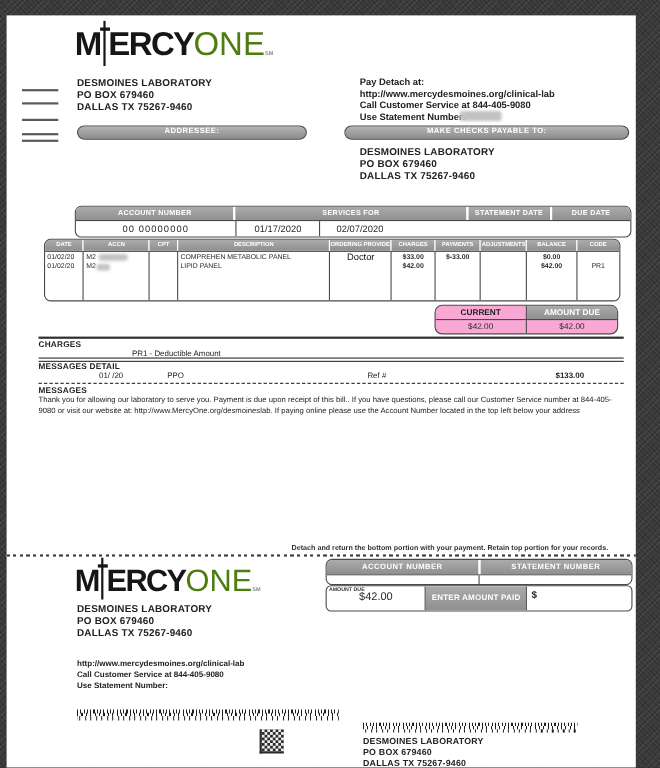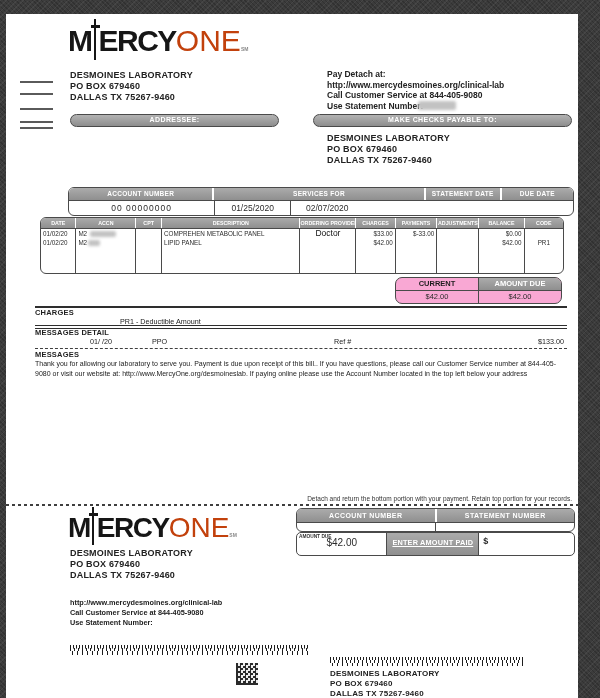--- a/index.html
+++ b/index.html
@@ -6,21 +6,21 @@
   .canvas{position:relative;width:600px;height:698px;overflow:hidden;
     background-color:#3c3c3c;
     background-image:repeating-linear-gradient(135deg,rgba(255,255,255,.06) 0 1px,transparent 1px 4px),
                      repeating-linear-gradient(45deg,rgba(0,0,0,.18) 0 1px,transparent 1px 3px);
     font-family:"Liberation Sans",sans-serif;color:#2b2b2b;}
   .page{position:absolute;left:6px;top:14px;width:572px;height:684px;background:#fff;}
   .abs{position:absolute;}
   
   .logo{white-space:nowrap;line-height:1;}
   .logo .p1,.logo .p2{font-weight:700;color:#161616;letter-spacing:-1.5px;}
-  .logo .p3{font-weight:400;color:#c2410c;letter-spacing:0px;}
+  .logo .p3{font-weight:400;color:#4d7c0f;letter-spacing:0px;}
   .logo .sm{font-size:5px;color:#8a8a8a;font-weight:700;vertical-align:baseline;}
   .cross{display:inline-block;position:relative;width:7px;height:1em;vertical-align:bottom;}
   .cross:before{content:"";position:absolute;left:2px;top:-7px;width:2.5px;height:1.35em;background:#161616;}
   .cross:after{content:"";position:absolute;left:-1px;top:-1px;width:9px;height:2.5px;background:#161616;}
   
   .addr{font-size:9px;font-weight:700;line-height:11px;letter-spacing:.2px;color:#222;}
   .body-sm{font-size:8.5px;line-height:10.5px;color:#222;font-weight:600;}
   .pill{background:linear-gradient(#b3b3b3,#8d8d8d);border:1.5px solid #4a4a4a;border-radius:8px;
     color:#fff;font-size:7px;font-weight:700;text-align:center;letter-spacing:.4px;line-height:10px;}
   .redact{background:#5a5a5a;height:2px;}
@@ -37,21 +37,21 @@
   
   .svc{border:1.5px solid #4a4a4a;border-radius:6px;background:#fff;overflow:hidden;}
   .svc .hrow{display:flex;height:10px;}
   .svc .hcell{background:linear-gradient(#ababab,#8f8f8f);color:#fff;font-size:5.3px;font-weight:700;
     text-align:center;line-height:10px;border-right:1.5px solid #fff;overflow:hidden;white-space:nowrap;}
   .svc .hcell:last-child{border-right:none;}
   .svc .body{display:flex;height:44px;border-top:1px solid #4a4a4a;}
   .svc .col{border-right:1px solid #4a4a4a;font-size:6.3px;line-height:9px;padding-top:0;overflow:hidden;}
   .svc .col:last-child{border-right:none;}
   .svc .cellv{height:9px;white-space:nowrap;overflow:hidden;padding:0 2px;}
-  .ta-l{text-align:left;} .ta-r{text-align:right;} .ta-c{text-align:center;}
+  .ta-l{text-align:left;} .ta-r{text-align:center;font-weight:bold;} .ta-c{text-align:center;}
   .doctor{font-size:8.5px;color:#111;}
   
   .tot{border:1.5px solid #4a4a4a;border-radius:7px;overflow:hidden;background:#f9a8d4;}
   .tot .hrow{display:flex;height:12px;}
   .tot .h1{font-size:7.5px;font-weight:700;text-align:center;line-height:12px;color:#1d1d1d;border-right:1.5px solid #4a4a4a;}
   .tot .h2{background:linear-gradient(#ababab,#8f8f8f);color:#fff;font-size:7.5px;font-weight:700;text-align:center;line-height:12px;}
   .tot .vrow{display:flex;height:12px;border-top:1px solid #4a4a4a;}
   .tot .v{font-size:7.5px;text-align:center;line-height:12px;}
   .tot .v:first-child{border-right:1.5px solid #4a4a4a;}
   .rule-thick{border-top:2px solid #2e2e2e;}
@@ -69,21 +69,21 @@
   .stub-t .hcell{background:linear-gradient(#ababab,#8f8f8f);color:#fff;font-size:7px;font-weight:700;
     text-align:center;line-height:13px;letter-spacing:.4px;border-right:2px solid #fff;}
   .stub-t .hcell:last-child{border-right:none;}
   .stub-t .erow{height:8px;border-top:1px solid #4a4a4a;display:flex;}
   .stub-t .ecell{border-right:1.5px solid #4a4a4a;} .stub-t .ecell:last-child{border-right:none;}
   .amt{border:1.5px solid #4a4a4a;border-radius:5px;overflow:hidden;background:#fff;display:flex;}
   .amt .due{position:relative;}
   .amt .due .lbl{position:absolute;left:2px;top:1px;font-size:4.8px;font-weight:700;color:#333;}
   .amt .due .val{font-size:10px;text-align:center;line-height:20px;}
   .amt .enter{background:linear-gradient(#ababab,#8f8f8f);color:#fff;font-size:7.3px;font-weight:700;
-    text-align:center;line-height:20px;letter-spacing:.2px;border-left:1px solid #4a4a4a;border-right:1px solid #4a4a4a;text-decoration:underline;}
+    text-align:center;line-height:20px;letter-spacing:.2px;border-left:1px solid #4a4a4a;border-right:1px solid #4a4a4a;}
   .amt .cur{font-size:9px;font-weight:700;padding:3px 0 0 4px;}
   .contact{font-size:7.3px;line-height:10px;color:#222;font-weight:600;}
   
   .imb{background-image:
       repeating-linear-gradient(90deg,#1d1d1d 0 1px,transparent 1px 3px),
       repeating-linear-gradient(90deg,#1d1d1d 0 1px,transparent 1px 4px),
       repeating-linear-gradient(90deg,#1d1d1d 0 1px,transparent 1px 5px);
     background-size:100% 36%,100% 34%,100% 36%;
     background-position:0 0,0 50%,2px 100%;
     background-repeat:repeat-x;}
@@ -131,21 +131,21 @@
 
     <div class="abs acct" style="left:62px;top:173px;width:504px;">
       <div class="hrow">
         <div class="hcell" style="width:28.8%;">ACCOUNT NUMBER</div>
         <div class="hcell" style="width:42%;">SERVICES FOR</div>
         <div class="hcell" style="width:14.9%;">STATEMENT DATE</div>
         <div class="hcell" style="width:14.3%;">DUE DATE</div>
       </div>
       <div class="vrow">
         <div class="vcell" style="width:28.8%;font-size:8.5px;line-height:14px;letter-spacing:1px;">00 00000000</div>
-        <div class="vcell" style="width:14.9%;font-size:8.5px;line-height:14px;">01/25/2020</div>
+        <div class="vcell" style="width:14.9%;font-size:8.5px;line-height:14px;">01/17/2020</div>
         <div class="vcell" style="width:14.3%;font-size:8.5px;line-height:14px;">02/07/2020</div>
       </div>
     </div>
 
     <div class="abs svc" style="left:34px;top:203px;width:522px;">
       <div class="hrow">
         <div class="hcell" style="width:6.7%;">DATE</div>
         <div class="hcell" style="width:11.5%;">ACCN</div>
         <div class="hcell" style="width:4.8%;">CPT</div>
         <div class="hcell" style="width:26.8%;">DESCRIPTION</div>

